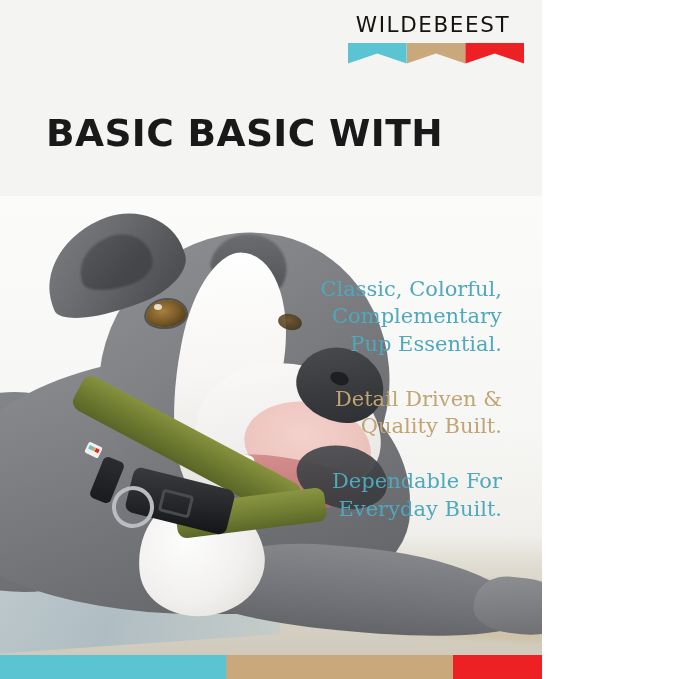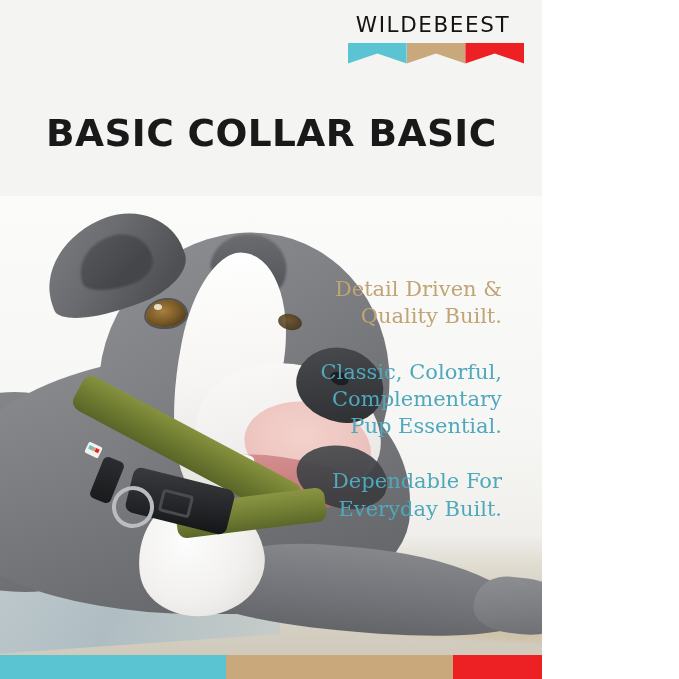--- a/index.html
+++ b/index.html
@@ -477,32 +477,32 @@
   <div class="logo-block">
     <div class="logo-wordmark">WILDEBEEST</div>
     <div class="logo-bands">
       <div class="logo-band" style="background: rgb(91, 196, 210); clip-path: polygon(0px 0px, 100% 0px, 100% 100%, 50% 52%, 0px 100%);"></div>
       <div class="logo-band" style="background: rgb(201, 168, 124); clip-path: polygon(0px 0px, 100% 0px, 100% 100%, 50% 52%, 0px 100%);"></div>
       <div class="logo-band" style="background: rgb(237, 32, 36); clip-path: polygon(0px 0px, 100% 0px, 100% 100%, 50% 52%, 0px 100%);"></div>
     </div>
   </div>
 
   <h1 class="headline" style="color: rgb(25, 25, 25);">
-    <span class="headline-line">BASIC COLLAR BASIC</span>
+    <span class="headline-line">BASIC BASIC WITH</span>
   </h1>
 
   <div class="features">
-    <div class="feature" style="color: rgb(192, 164, 116);">
-      <span class="feature-line">Detail Driven &amp;</span>
-      <span class="feature-line">Quality Built.</span>
-    </div>
     <div class="feature" style="color: rgb(79, 168, 188);">
       <span class="feature-line">Classic, Colorful,</span>
       <span class="feature-line">Complementary</span>
       <span class="feature-line">Pup Essential.</span>
+    </div>
+    <div class="feature" style="color: rgb(192, 164, 116);">
+      <span class="feature-line">Detail Driven &amp;</span>
+      <span class="feature-line">Quality Built.</span>
     </div>
     <div class="feature" style="color: rgb(79, 168, 188); margin-top: 20px;">
       <span class="feature-line">Dependable For</span>
       <span class="feature-line">Everyday Built.</span>
     </div>
   </div>
 
   <div class="bottom-bar">
     <div class="bottom-seg" style="background: rgb(91, 196, 210);"></div>
     <div class="bottom-seg" style="background: rgb(201, 168, 124);"></div>

